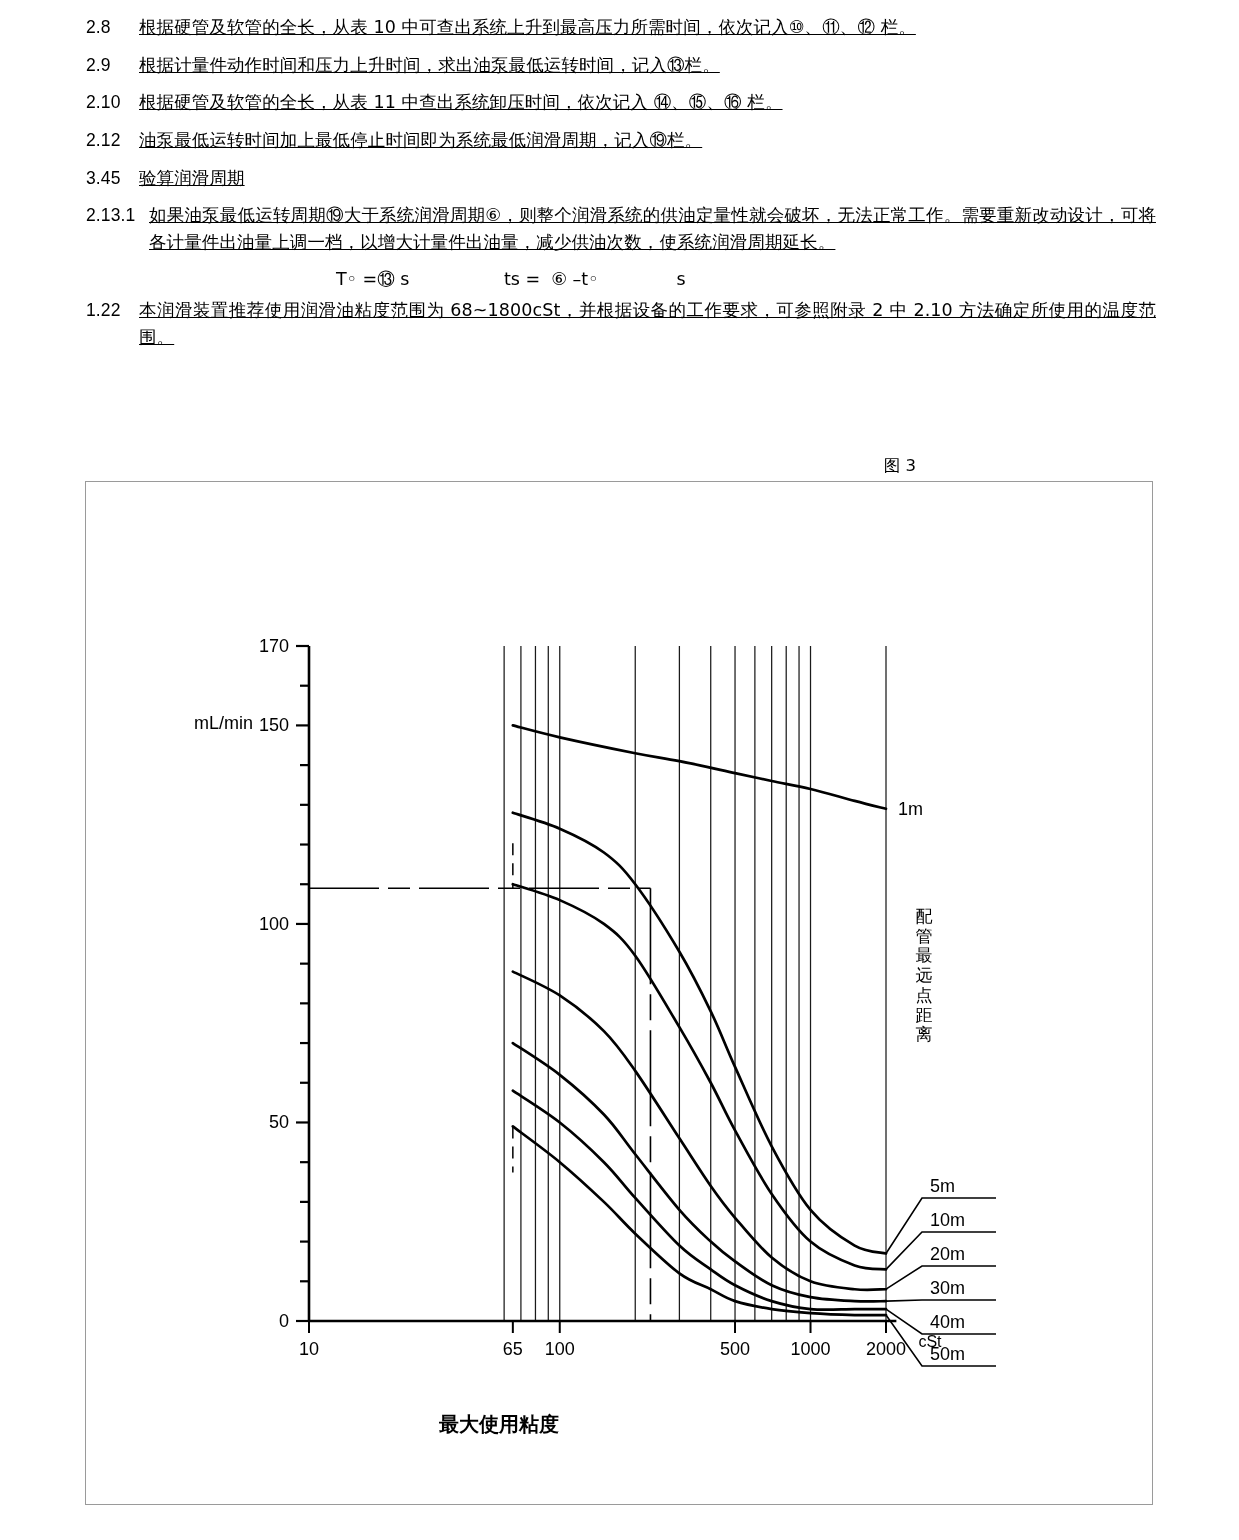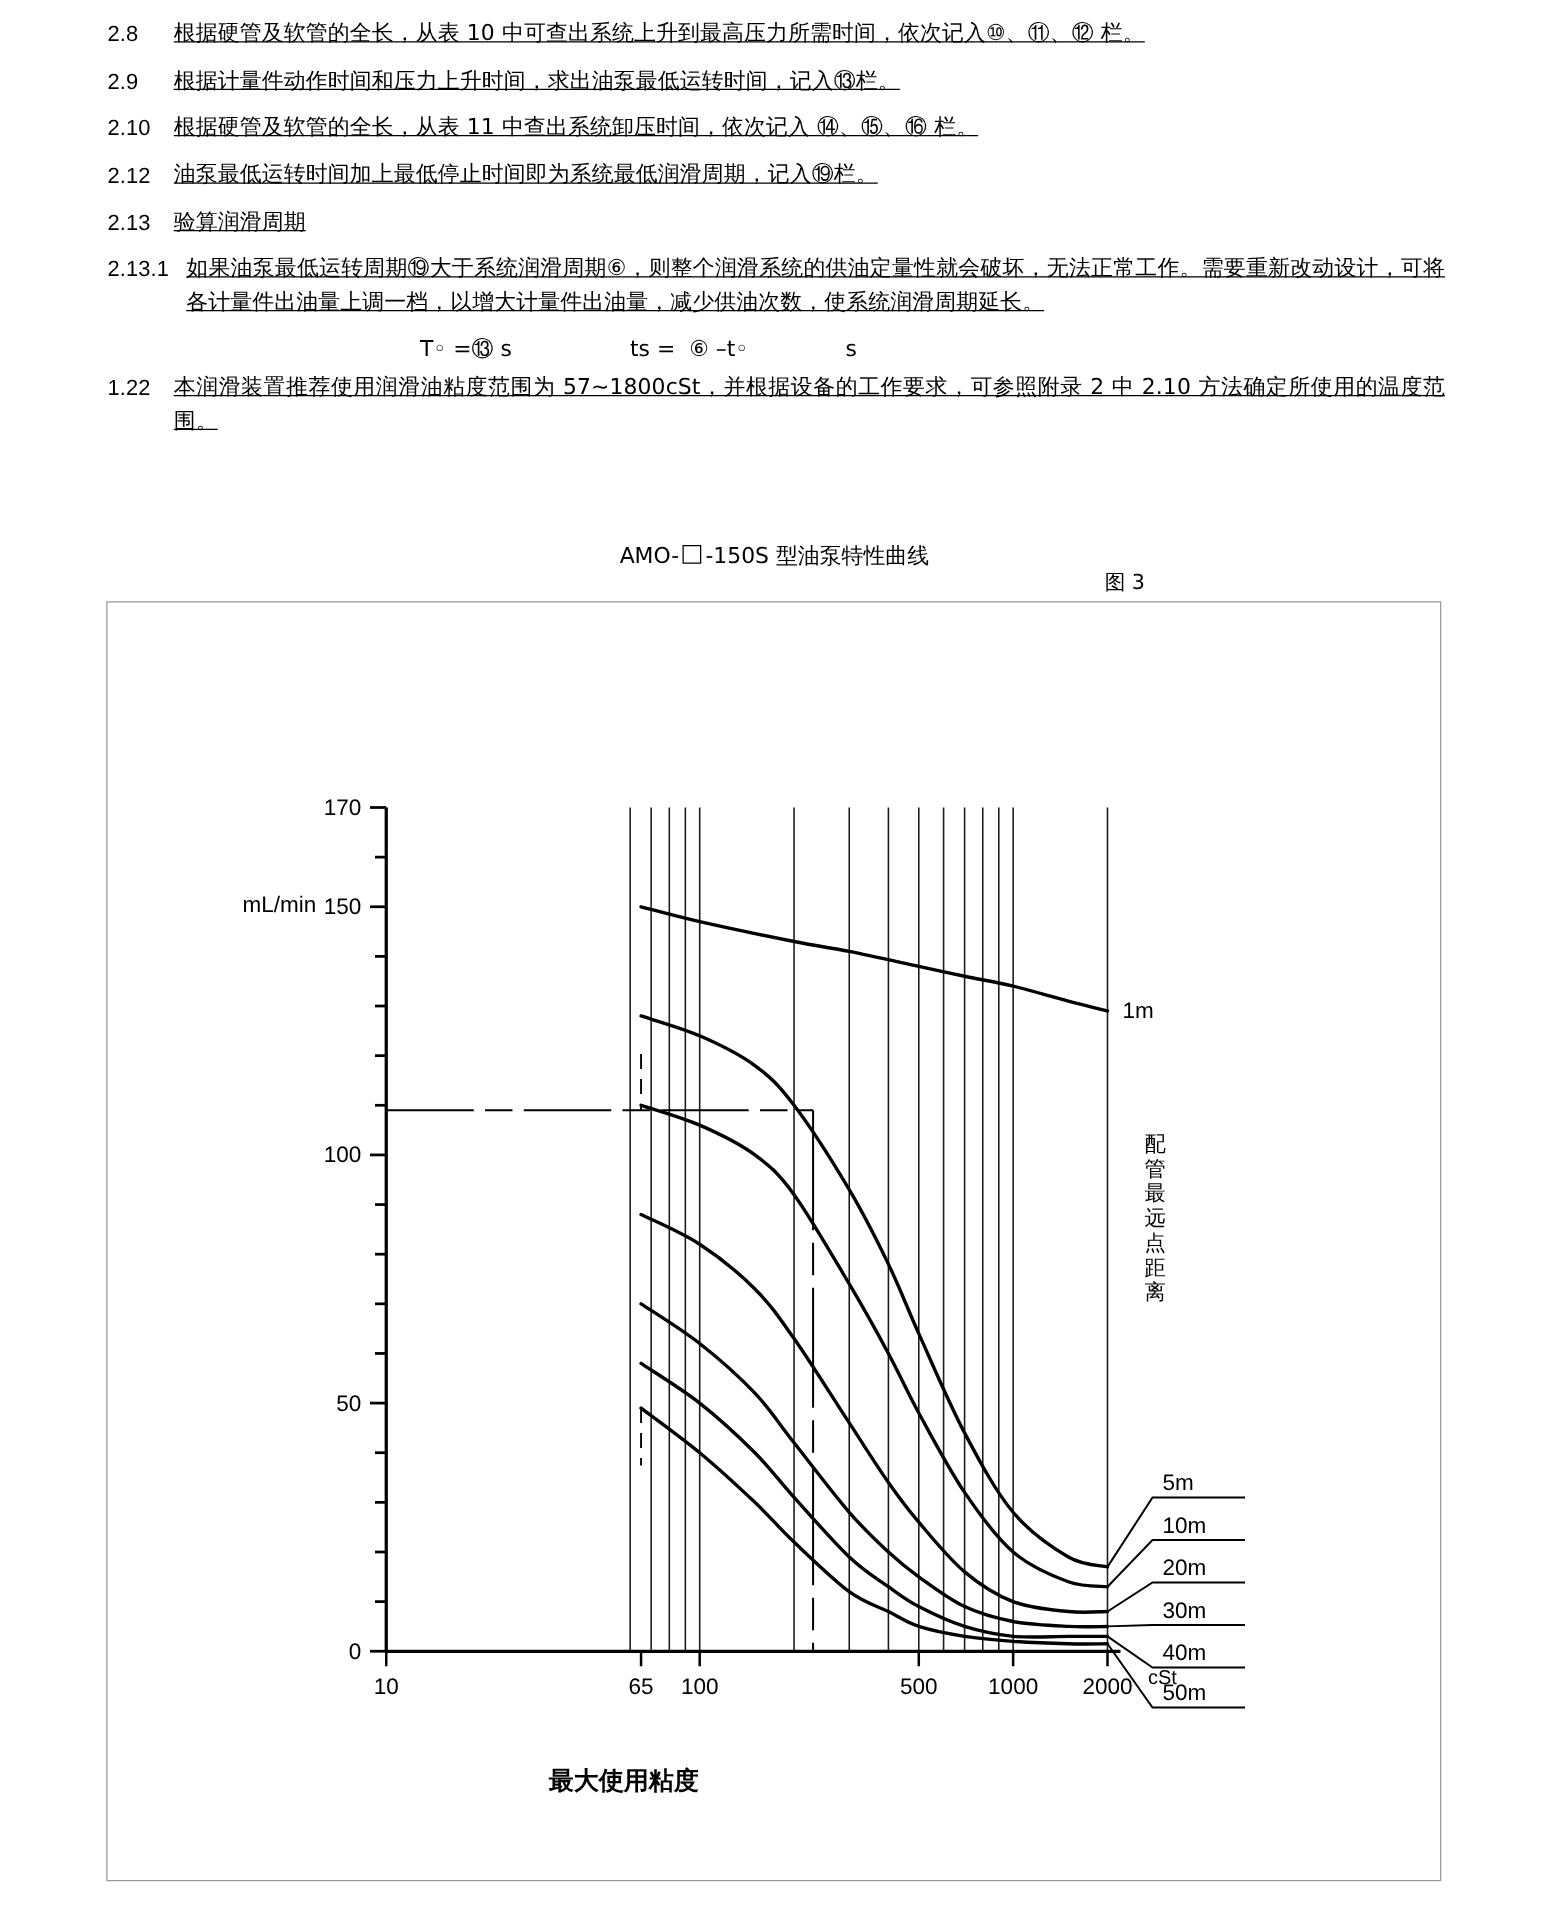--- a/index.html
+++ b/index.html
@@ -92,41 +92,38 @@
       <span class="txt cjk">根据硬管及软管的全长，从表 11 中查出系统卸压时间，依次记入 ⑭、⑮、⑯ 栏。</span>
     </div>
 
 
     <div class="para indent-2">
       <span class="num">2.12</span>
       <span class="txt cjk">油泵最低运转时间加上最低停止时间即为系统最低润滑周期，记入⑲栏。</span>
     </div>
 
     <div class="para indent-2">
-      <span class="num">2.13</span>
+      <span class="num">3.45</span>
       <span class="txt cjk">验算润滑周期</span>
     </div>
 
     <div class="para indent-3">
       <span class="num">2.13.1</span>
       <span class="txt cjk">如果油泵最低运转周期⑲大于系统润滑周期⑥，则整个润滑系统的供油定量性就会破坏，无法正常工作。需要重新改动设计，可将各计量件出油量上调一档，以增大计量件出油量，减少供油次数，使系统润滑周期延长。</span>
     </div>
 
 
     <div class="formula-row cjk">T◦ =⑬ s                 ts =  ⑥ –t◦              s</div>
 
     <div class="para indent-2">
       <span class="num">1.22</span>
-      <span class="txt cjk">本润滑装置推荐使用润滑油粘度范围为 57~1800cSt，并根据设备的工作要求，可参照附录 2 中 2.10 方法确定所使用的温度范围。</span>
+      <span class="txt cjk">本润滑装置推荐使用润滑油粘度范围为 68~1800cSt，并根据设备的工作要求，可参照附录 2 中 2.10 方法确定所使用的温度范围。</span>
     </div>
   </div>
 
-  <div class="fig-title cjk">
-    <span>AMO-</span><span class="sqbox"></span><span>-150S 型油泵特性曲线</span>
-  </div>
   <div class="fig-no cjk">图 3</div>
 
   <div class="chart-frame">
 
     <svg class="chart-svg" width="1066" height="1022" viewBox="0 0 1066 1022">
       <g id="chart-render" fill="none" stroke="#000">
           <line x1="418.1270832268319" y1="164" x2="418.1270832268319" y2="839" stroke="#1a1a1a" stroke-width="1.25"></line>
           <line x1="434.91447743275467" y1="164" x2="434.91447743275467" y2="839" stroke="#1a1a1a" stroke-width="1.25"></line>
           <line x1="449.4563797413639" y1="164" x2="449.4563797413639" y2="839" stroke="#1a1a1a" stroke-width="1.25"></line>
           <line x1="462.28324662608793" y1="164" x2="462.28324662608793" y2="839" stroke="#1a1a1a" stroke-width="1.25"></line>

